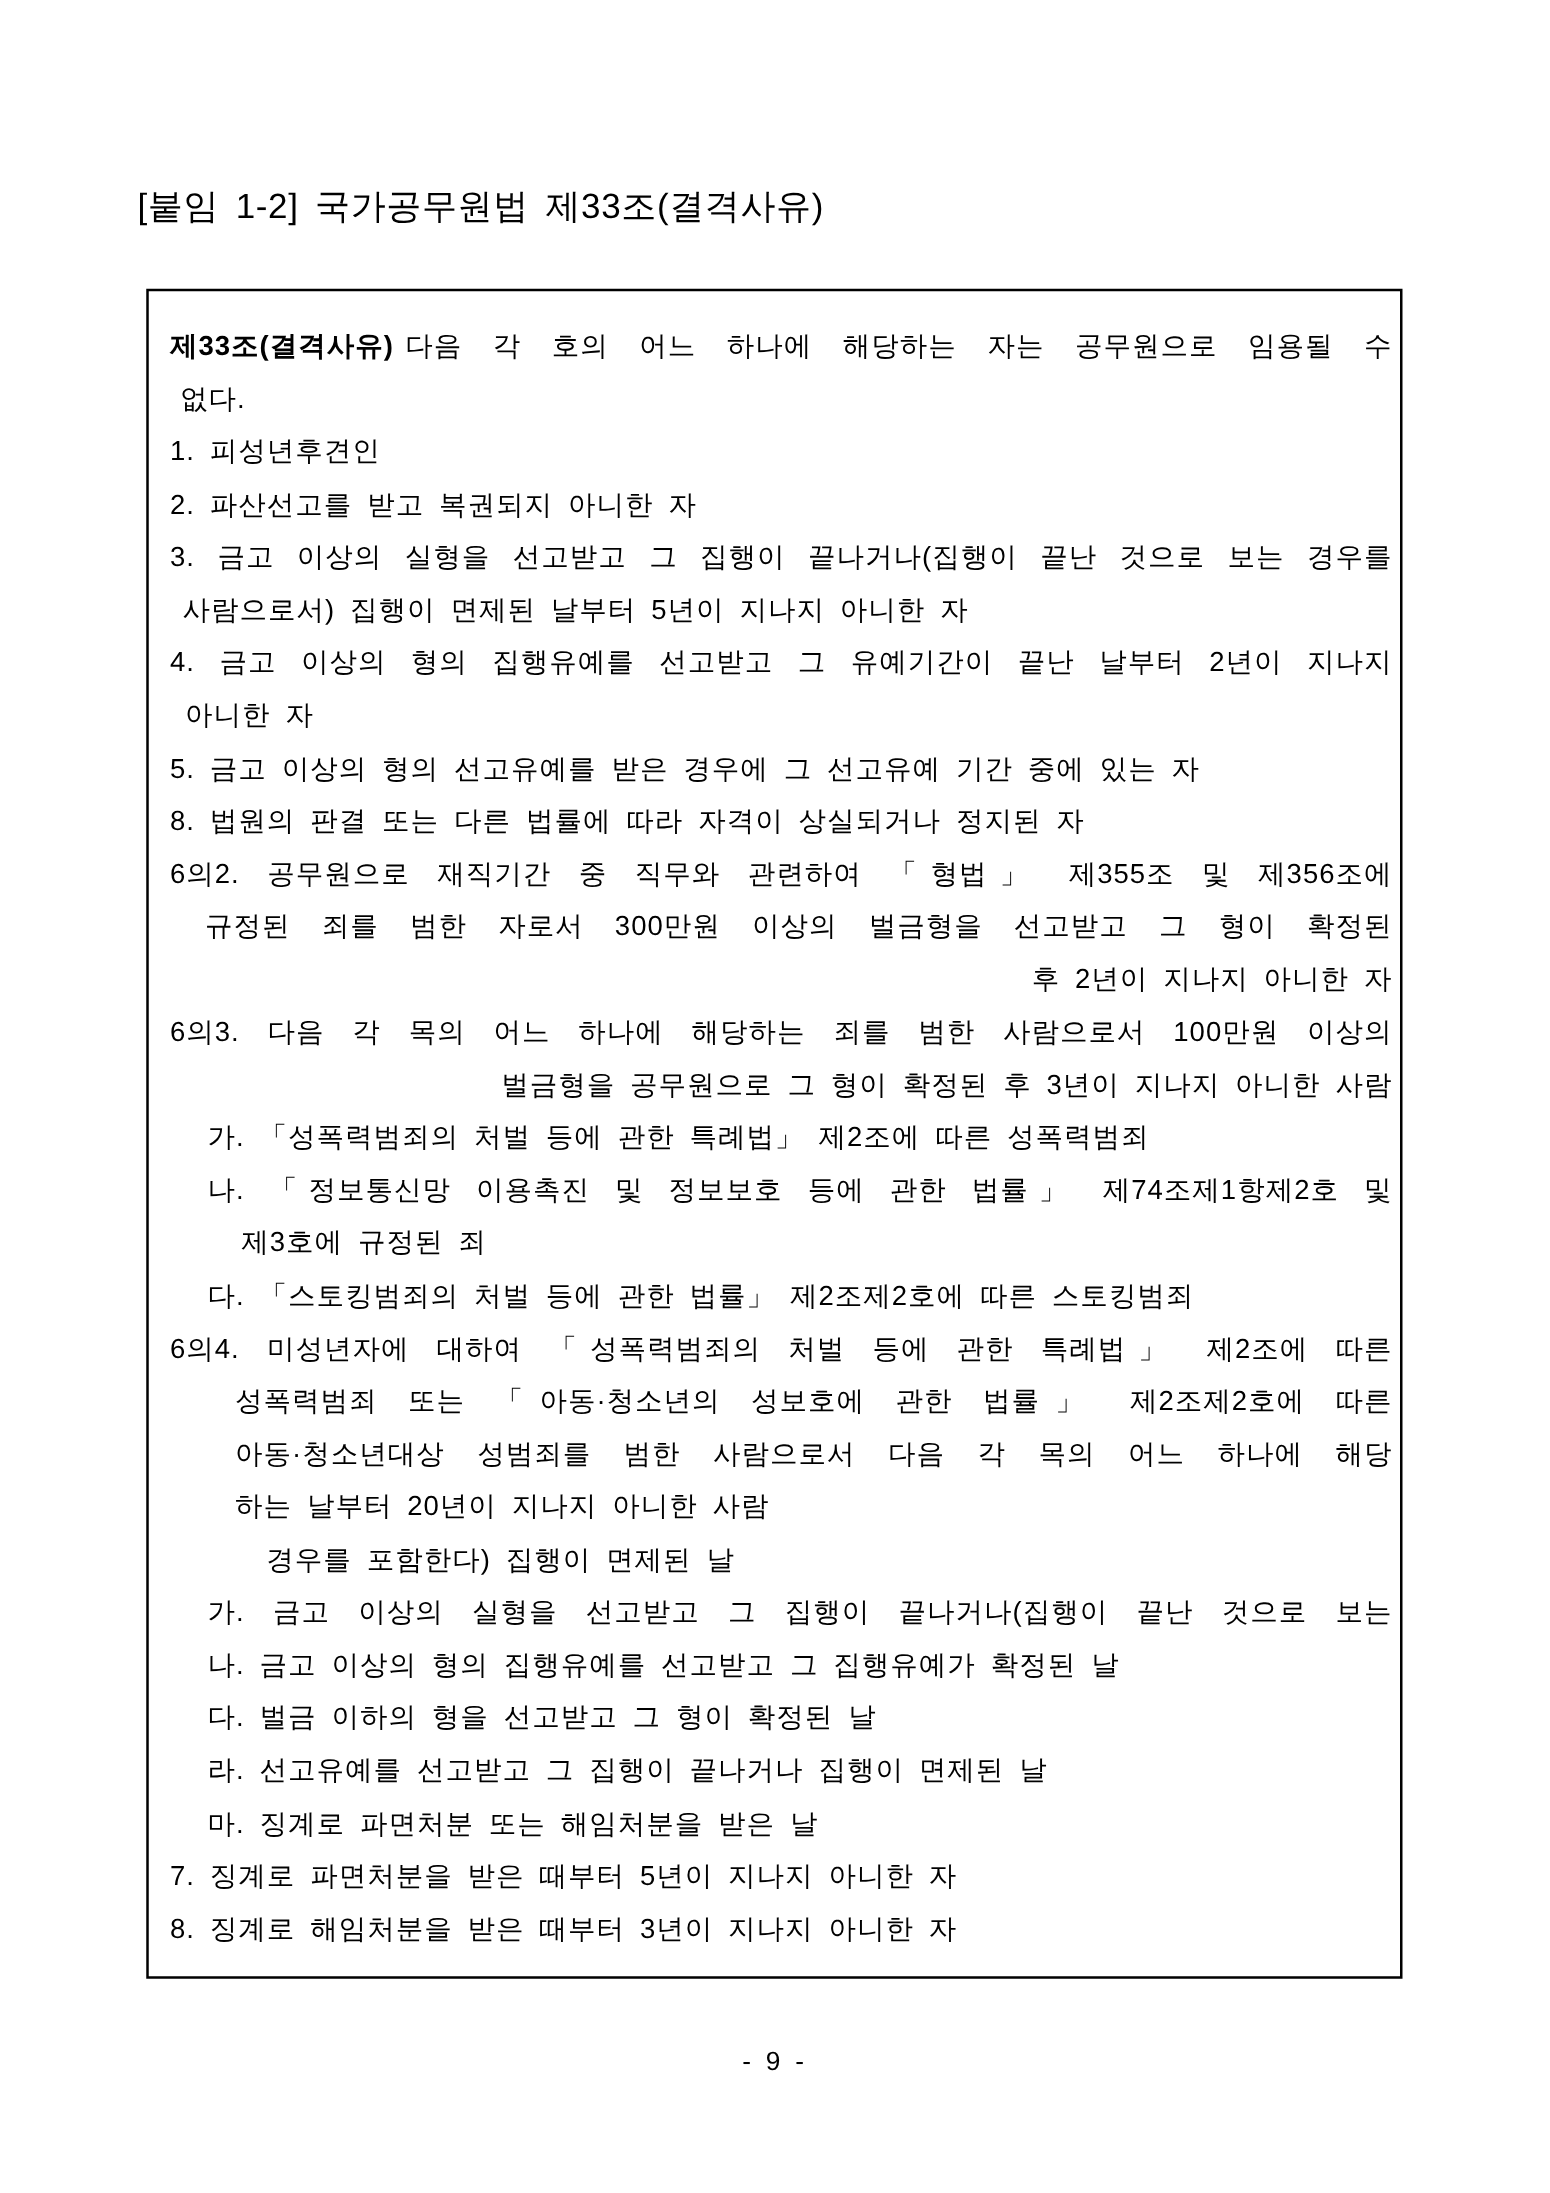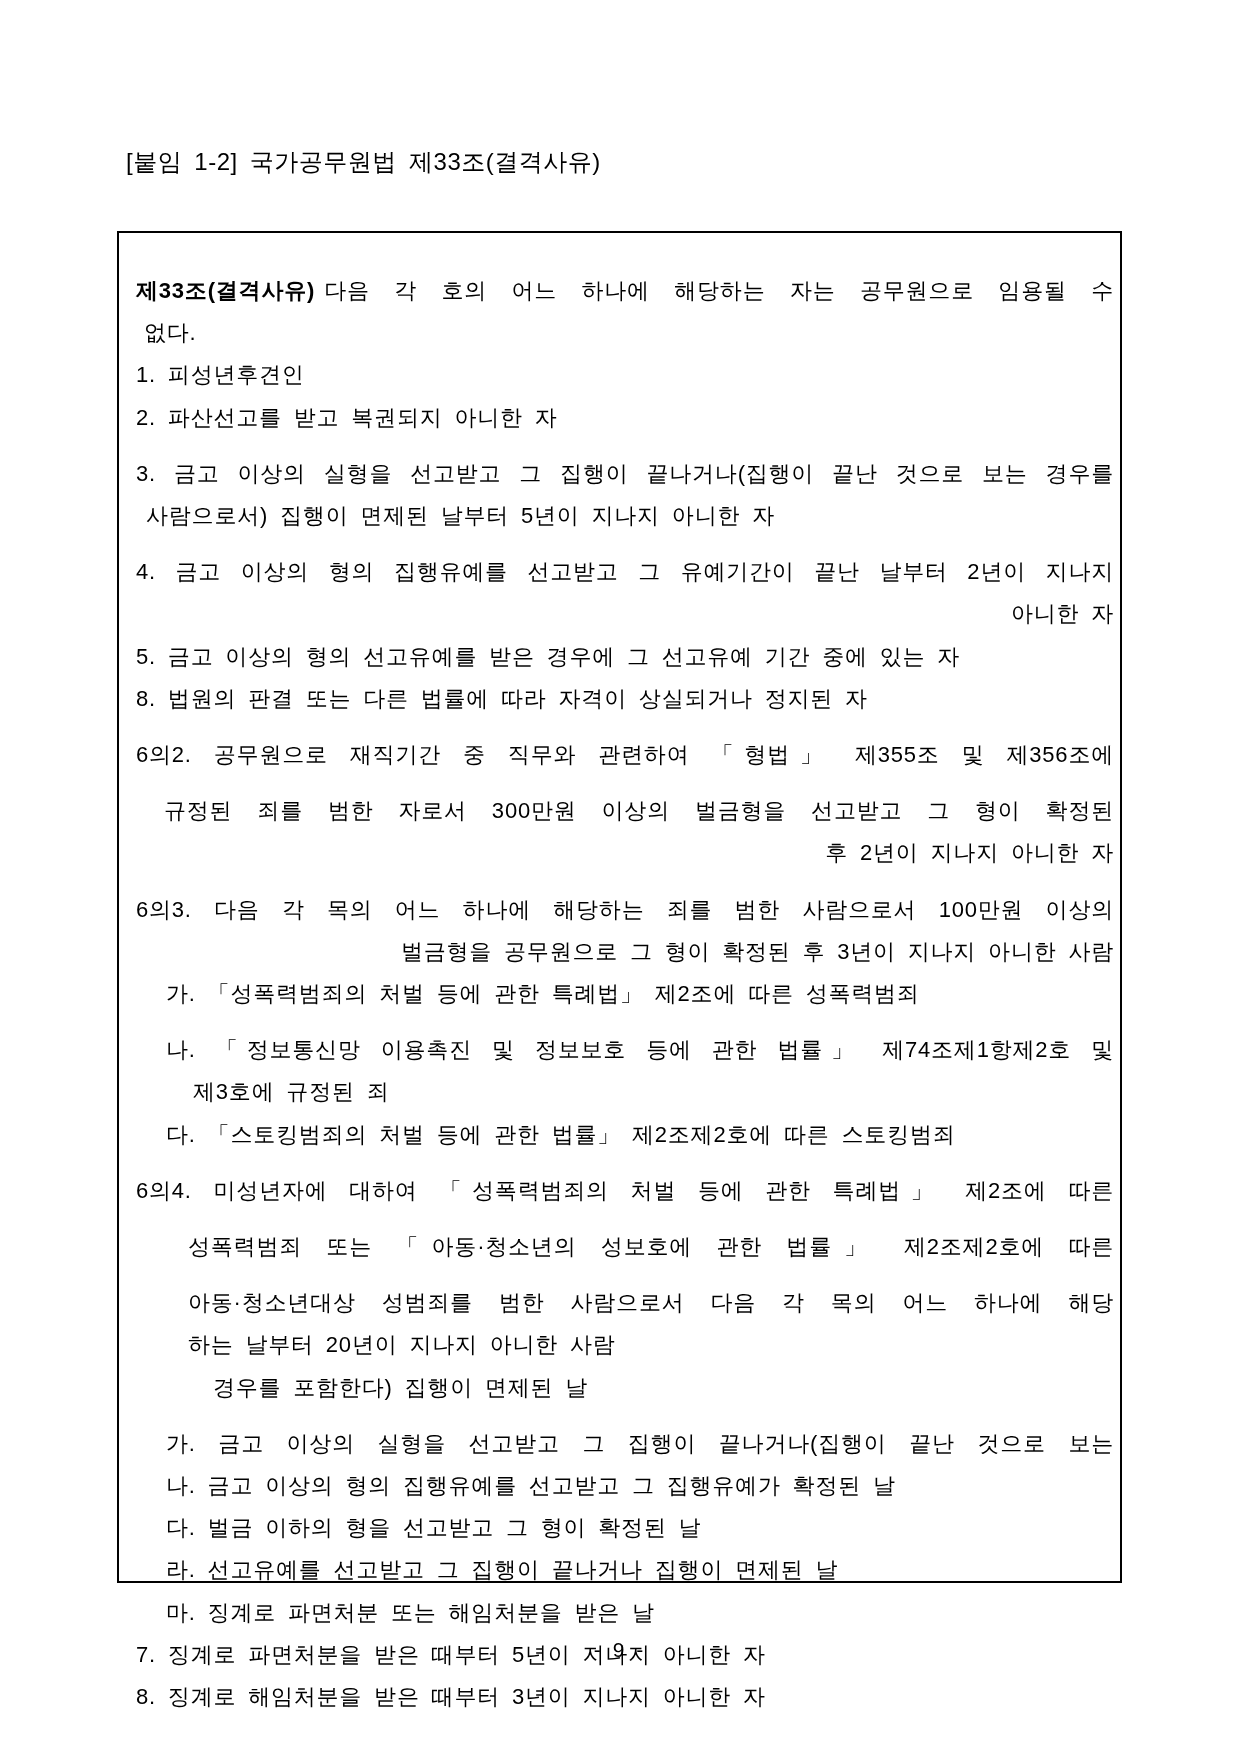--- a/index.html
+++ b/index.html
@@ -7,23 +7,23 @@
     position: relative;
     width: 1240px;
     height: 1754px;
     background: #ffffff;
     color: #000000;
     font-family: "Liberation Sans", sans-serif;
     overflow: hidden;
   }
   .doc-title {
     position: absolute;
-    left: 126px;
+    left: 110px;
     top: 146px;
-    font-size: 24px;
+    font-size: 28px;
     letter-spacing: 0.5px;
     word-spacing: 5px;
     white-space: nowrap;
   }
   .law-box {
     position: absolute;
     left: 117px;
     top: 231px;
     width: 1005px;
     height: 1352px;
@@ -31,24 +31,24 @@
     box-sizing: border-box;
     padding: 23px 6px 0 17px;
   }
   .ln {
     font-size: 22px;
     line-height: 42.2px;
     letter-spacing: 0.8px;
     word-spacing: 5px;
   }
   .b { font-weight: bold; margin-right: 9px; }
-  .j { text-align: justify; text-align-last: justify; margin-top: 14px; }
+  .j { text-align: justify; text-align-last: justify; }
   .i8  { padding-left: 8px; }
   .i10 { padding-left: 10px; }
-  .i12 { padding-left: 12px; text-align: right; }
+  .i12 { padding-left: 12px; }
   .i28 { padding-left: 28px; text-align: right; }
   .i30 { padding-left: 30px; }
   .i52 { padding-left: 52px; }
   .i57 { padding-left: 57px; }
   .i75 { padding-left: 77px; }
   .footer {
     position: absolute;
     left: 0;
     top: 1638px;
     width: 100%;

